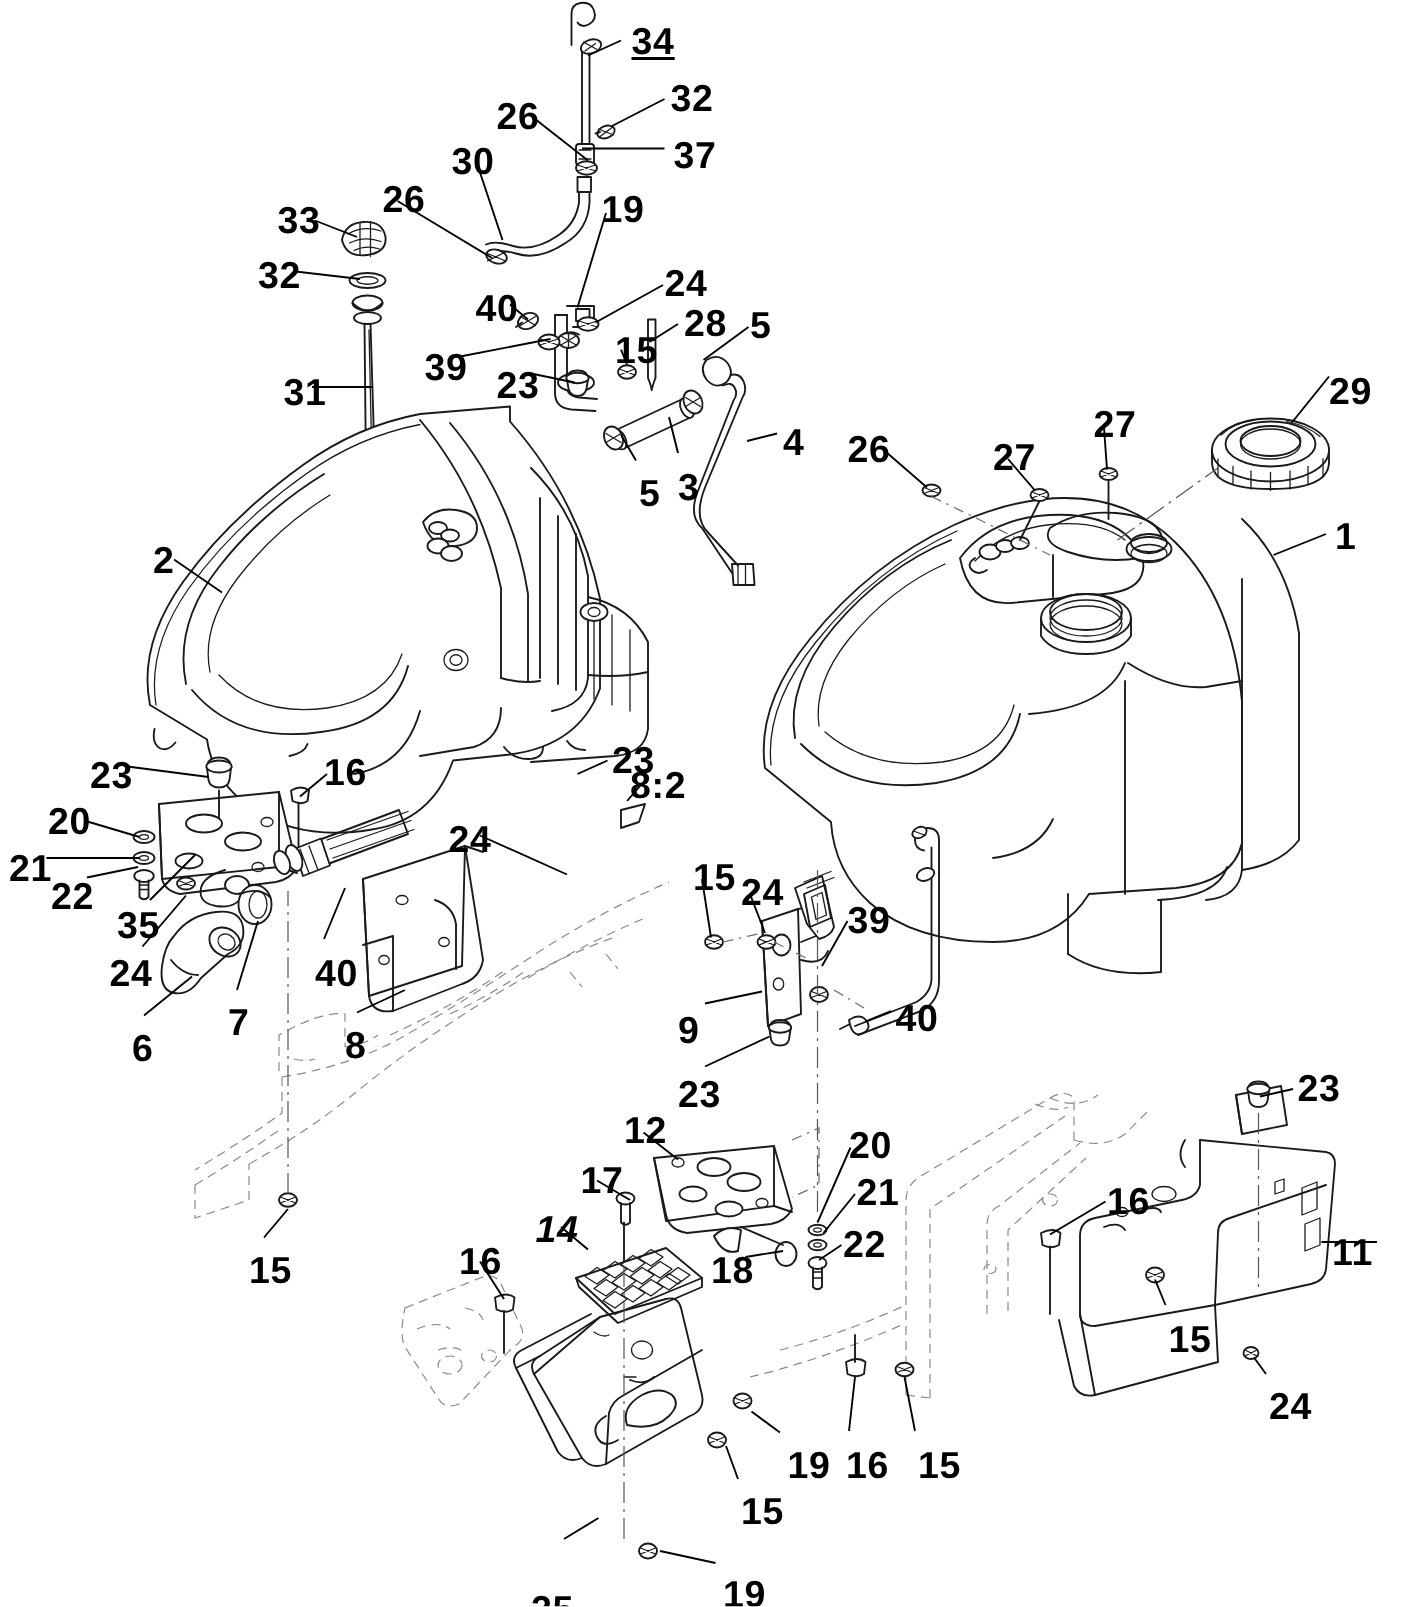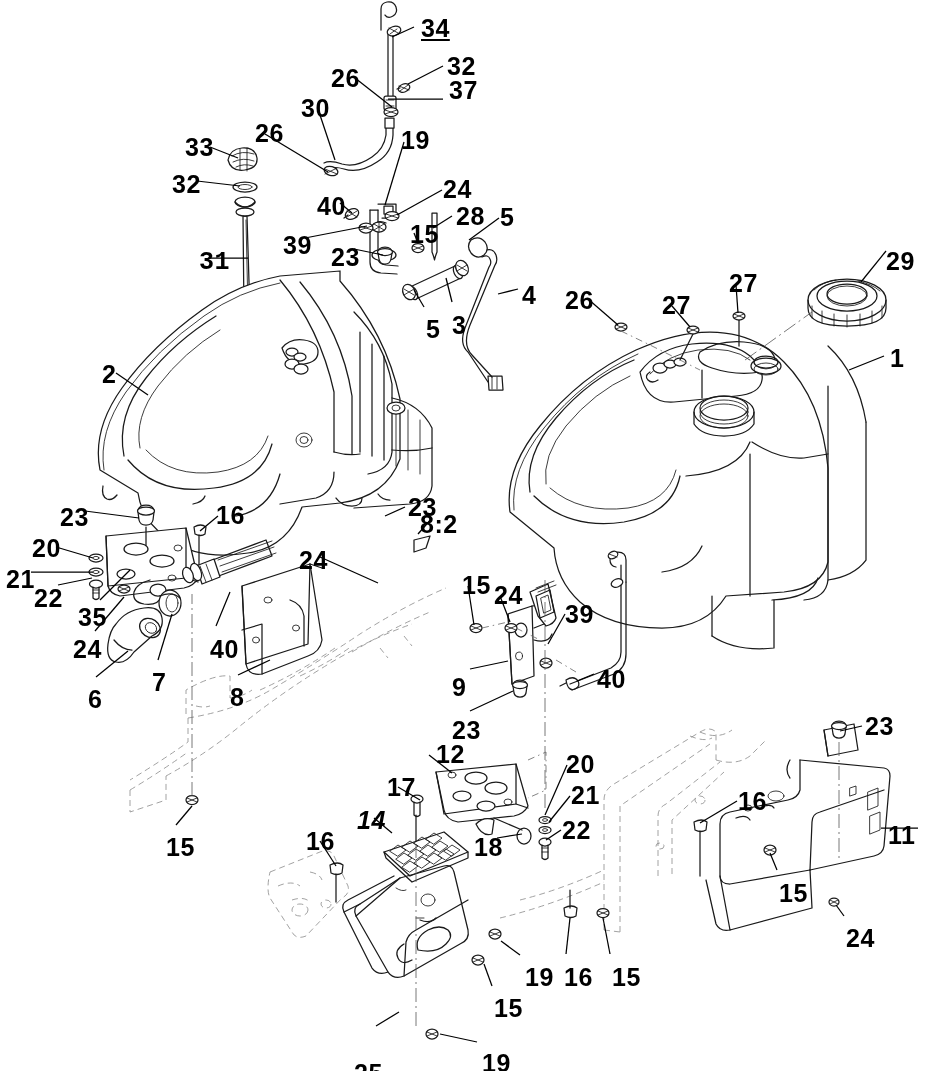--- a/index.html
+++ b/index.html
@@ -620,34 +620,34 @@
       <polyline points="610,954 603,918" fill="none" stroke="#000" stroke-width="1.25"></polyline>
       <polyline points="492,986 484,964" fill="none" stroke="#000" stroke-width="1.25"></polyline>
       <polyline points="376,1026 399,1012" fill="none" stroke="#000" stroke-width="1.25"></polyline>
       <polyline points="477,1042 440,1034" fill="none" stroke="#000" stroke-width="1.25"></polyline>
     </svg>
 
 <div id="callout-layer">
       <div class="cal" style="left: 421px; top: 16px; text-decoration: underline;">34</div>
       <div class="cal" style="left: 447px; top: 54px;">32</div>
       <div class="cal" style="left: 331px; top: 66px;">26</div>
-      <div class="cal" style="left: 449px; top: 78px;">37</div>
+      <div class="cal" style="left: 449px; top: 92px;">37</div>
       <div class="cal" style="left: 301px; top: 96px;">30</div>
       <div class="cal" style="left: 185px; top: 135px;">33</div>
       <div class="cal" style="left: 255px; top: 121px;">26</div>
       <div class="cal" style="left: 401px; top: 128px;">19</div>
       <div class="cal" style="left: 172px; top: 172px;">32</div>
       <div class="cal" style="left: 317px; top: 194px;">40</div>
       <div class="cal" style="left: 443px; top: 177px;">24</div>
       <div class="cal" style="left: 456px; top: 204px;">28</div>
       <div class="cal" style="left: 410px; top: 222px;">15</div>
       <div class="cal" style="left: 500px; top: 205px;">5</div>
       <div class="cal" style="left: 283px; top: 233px;">39</div>
       <div class="cal" style="left: 331px; top: 245px;">23</div>
-      <div class="cal" style="left: 199px; top: 250px; font-family: Liberation Mono, monospace;">31</div>
+      <div class="cal" style="left: 189px; top: 250px;">31</div>
       <div class="cal" style="left: 886px; top: 249px;">29</div>
       <div class="cal" style="left: 729px; top: 271px;">27</div>
       <div class="cal" style="left: 522px; top: 283px;">4</div>
       <div class="cal" style="left: 565px; top: 288px;">26</div>
       <div class="cal" style="left: 662px; top: 293px;">27</div>
       <div class="cal" style="left: 426px; top: 317px;">5</div>
       <div class="cal" style="left: 452px; top: 313px;">3</div>
       <div class="cal" style="left: 890px; top: 346px;">1</div>
       <div class="cal" style="left: 102px; top: 362px;">2</div>
       <div class="cal" style="left: 60px; top: 505px;">23</div>
@@ -663,21 +663,21 @@
       <div class="cal" style="left: 78px; top: 605px;">35</div>
       <div class="cal" style="left: 73px; top: 637px;">24</div>
       <div class="cal" style="left: 210px; top: 637px;">40</div>
       <div class="cal" style="left: 452px; top: 675px;">9</div>
       <div class="cal" style="left: 597px; top: 667px;">40</div>
       <div class="cal" style="left: 88px; top: 687px;">6</div>
       <div class="cal" style="left: 152px; top: 670px;">7</div>
       <div class="cal" style="left: 230px; top: 685px;">8</div>
       <div class="cal" style="left: 452px; top: 718px;">23</div>
       <div class="cal" style="left: 865px; top: 714px;">23</div>
-      <div class="cal" style="left: 436px; top: 742px;">12</div>
+      <div class="cal" style="left: 416px; top: 742px;">12</div>
       <div class="cal" style="left: 566px; top: 752px;">20</div>
       <div class="cal" style="left: 738px; top: 789px;">16</div>
       <div class="cal" style="left: 387px; top: 775px;">17</div>
       <div class="cal" style="left: 571px; top: 783px;">21</div>
       <div class="cal" style="left: 166px; top: 835px;">15</div>
       <div class="cal" style="left: 357px; top: 808px; font-style: italic;">14</div>
       <div class="cal" style="left: 562px; top: 818px;">22</div>
       <div class="cal" style="left: 888px; top: 823px;">11</div>
       <div class="cal" style="left: 474px; top: 835px;">18</div>
       <div class="cal" style="left: 306px; top: 829px;">16</div>

